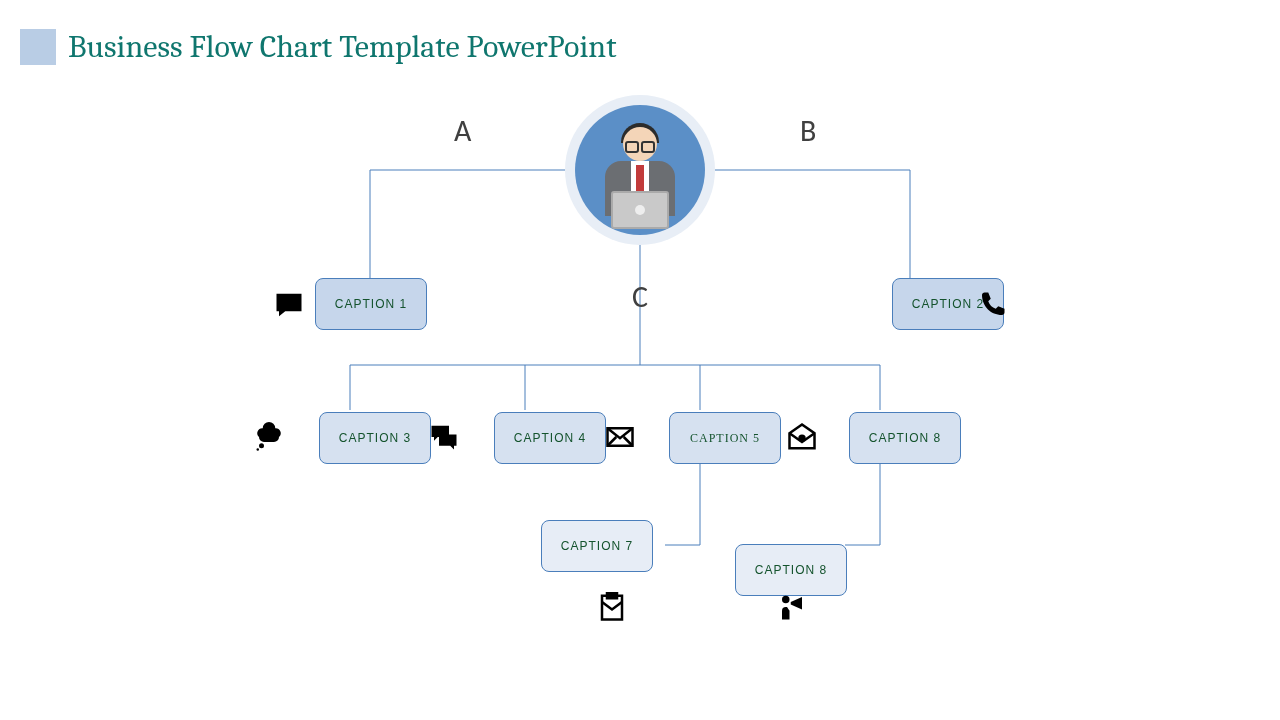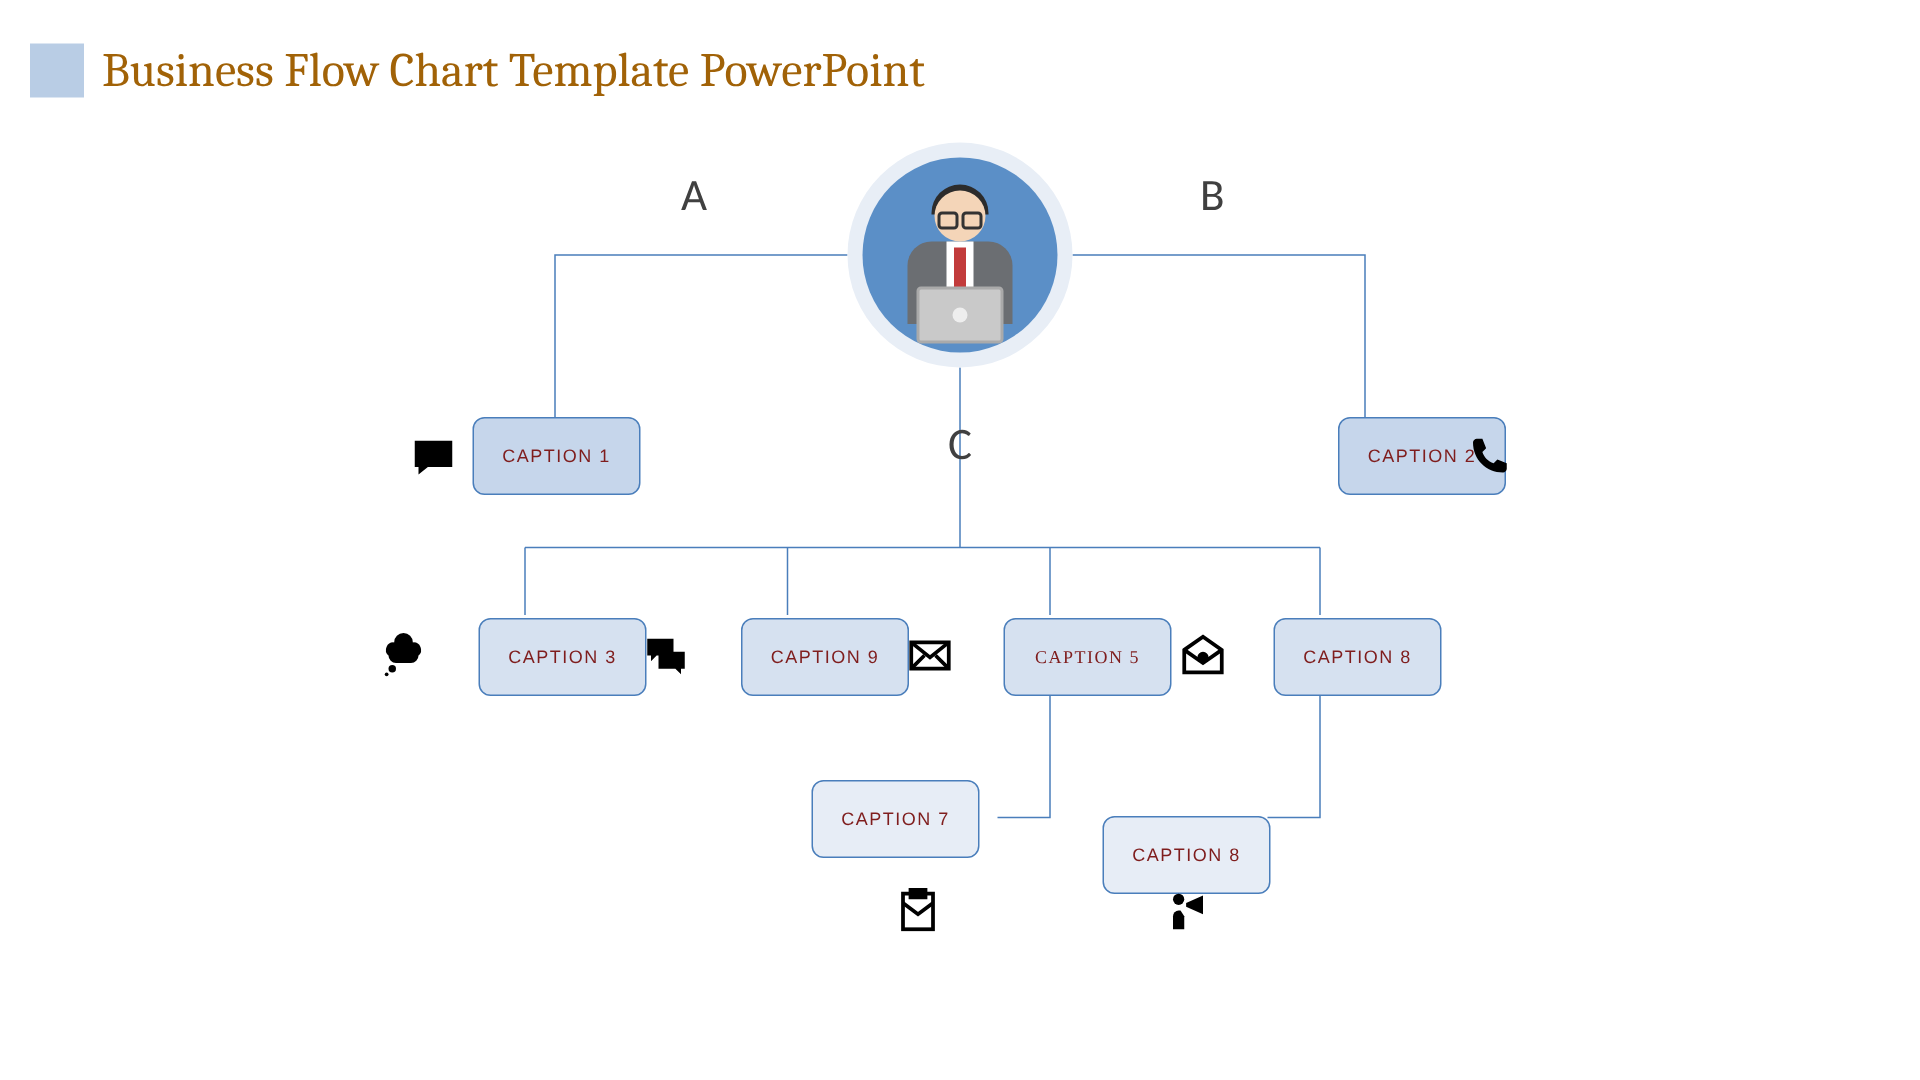--- a/index.html
+++ b/index.html
@@ -21,21 +21,21 @@
   }
   .title-block {
     width: 36px;
     height: 36px;
     background: #b9cde5;
     margin-right: 12px;
   }
   .title-text {
     font-family: Cambria, Georgia, serif;
     font-size: 32px;
-    color: #a16207;
+    color: #0f766e;
   }
   .avatar-wrap {
     position: absolute;
     width: 150px;
     height: 150px;
     left: 565px;
     top: 95px;
     border-radius: 50%;
     background: #e8eef6;
     display: flex;
@@ -113,21 +113,21 @@
     position: absolute;
     width: 110px;
     height: 50px;
     border-radius: 8px;
     border: 1px solid #4a7ebb;
     display: flex;
     align-items: center;
     justify-content: center;
     font-size: 12px;
     letter-spacing: 1px;
-    color: #7f1d1d;
+    color: #14532d;
     font-weight: 500;
   }
   .lvl2 { background: #c6d6eb; }
   .lvl3 { background: #d6e1f0; margin-left: 24px; }
   .lvl4 { background: #e7edf6; }
 
   .icon-slot {
     position: absolute;
     width: 34px;
     height: 34px;
@@ -182,21 +182,21 @@
 </div>
 
 <div class="branch-label" style="left:454px; top:112px;">A</div>
 <div class="branch-label" style="left:800px; top:112px;">B</div>
 <div class="branch-label" style="left:632px; top:278px;">C</div>
 
 <div class="caption-box lvl2" style="left:315px; top:278px;">CAPTION 1</div>
 <div class="caption-box lvl2" style="left:892px; top:278px;">CAPTION 2</div>
 
 <div class="caption-box lvl3" style="left:295px; top:412px;">CAPTION 3</div>
-<div class="caption-box lvl3" style="left:470px; top:412px;">CAPTION 9</div>
+<div class="caption-box lvl3" style="left:470px; top:412px;">CAPTION 4</div>
 <div class="caption-box lvl3" style="left:645px; top:412px;font-family:Liberation Serif, serif;">CAPTION 5</div>
 <div class="caption-box lvl3" style="left:825px; top:412px;">CAPTION 8</div>
 
 <div class="caption-box lvl4" style="left:541px; top:520px;">CAPTION 7</div>
 <div class="caption-box lvl4" style="left:735px; top:544px;">CAPTION 8</div>
 
 <div class="icon-slot" style="left:272px; top:288px;">
   <svg viewBox="0 0 24 24" fill="#000">
       <path d="M2 3h20v14H9l-5 4v-4H2z"></path>
     </svg>

